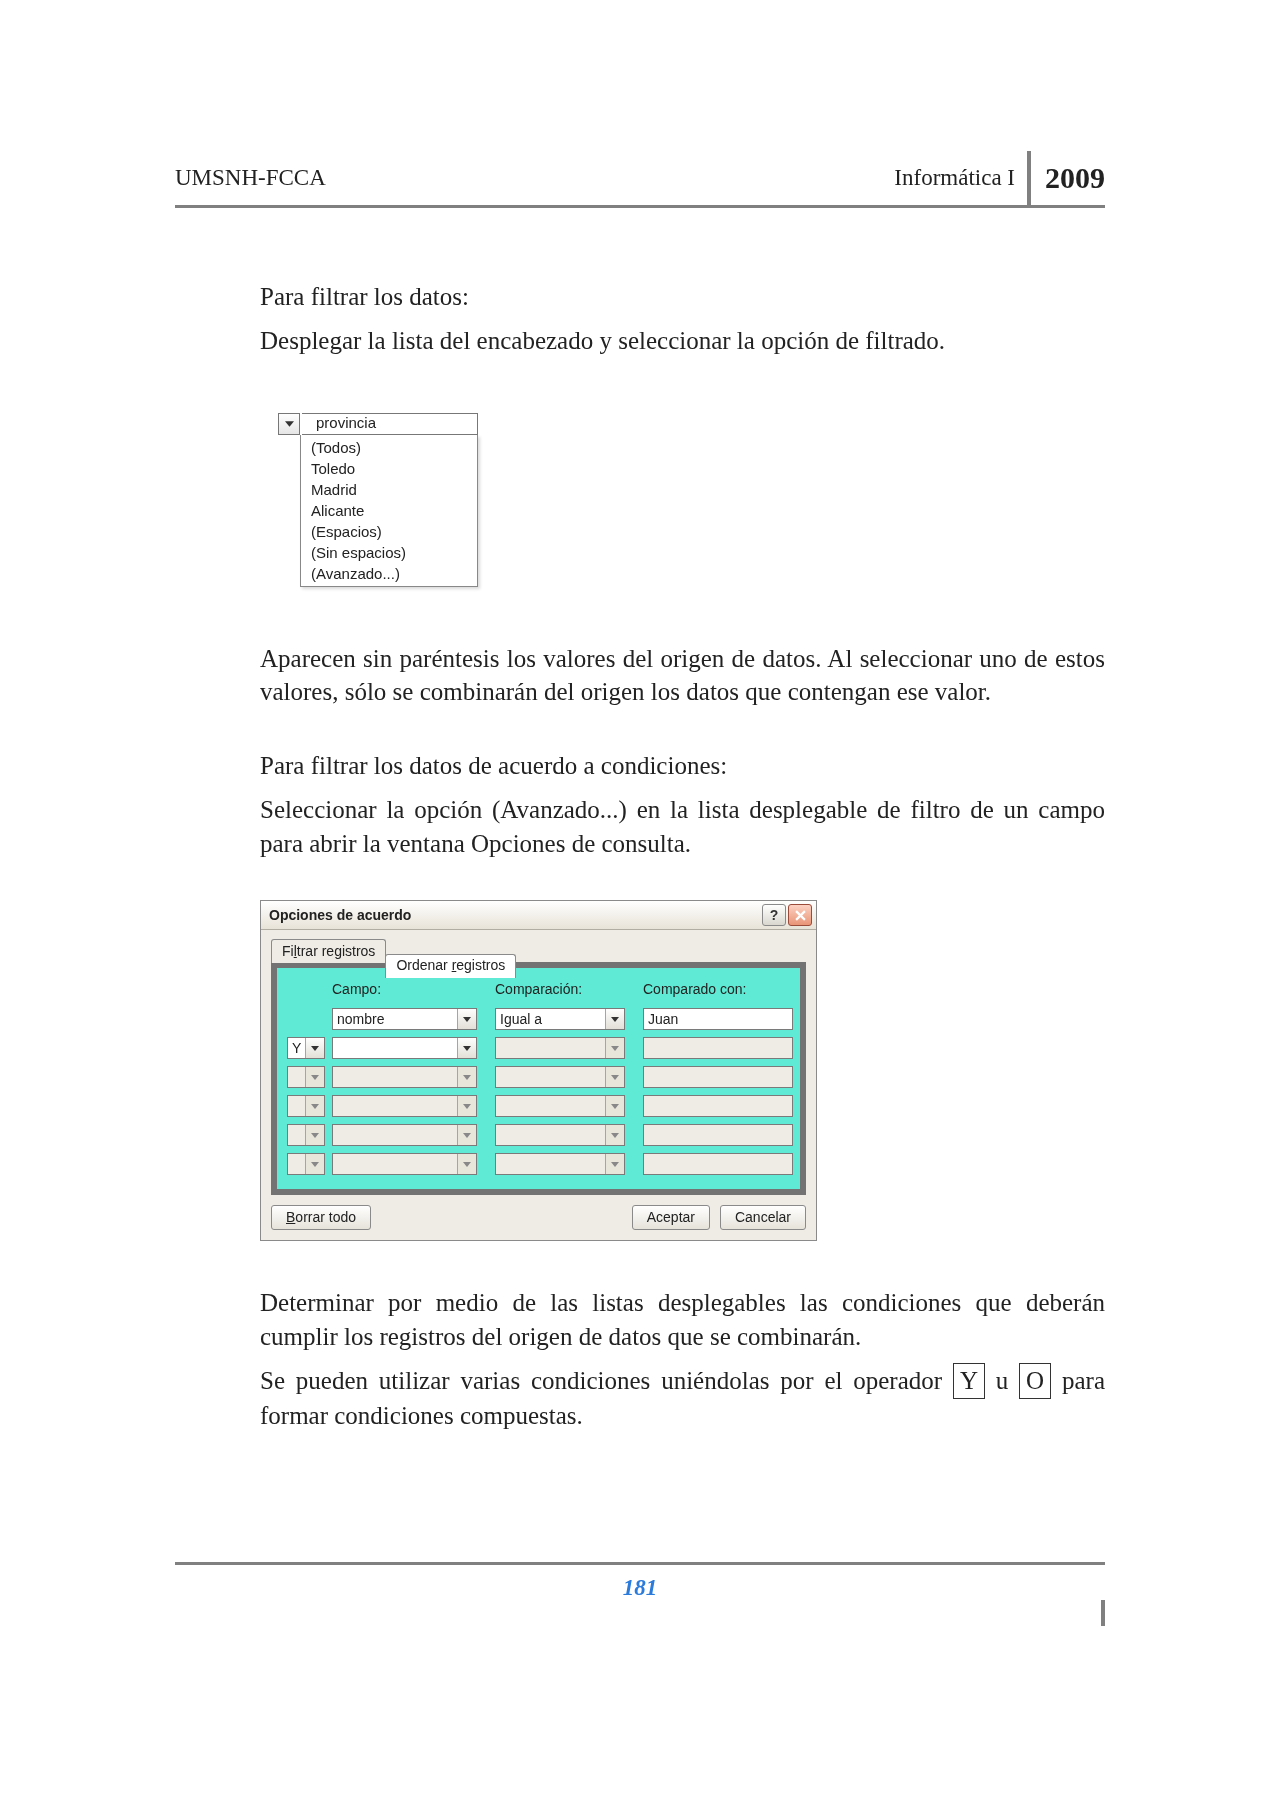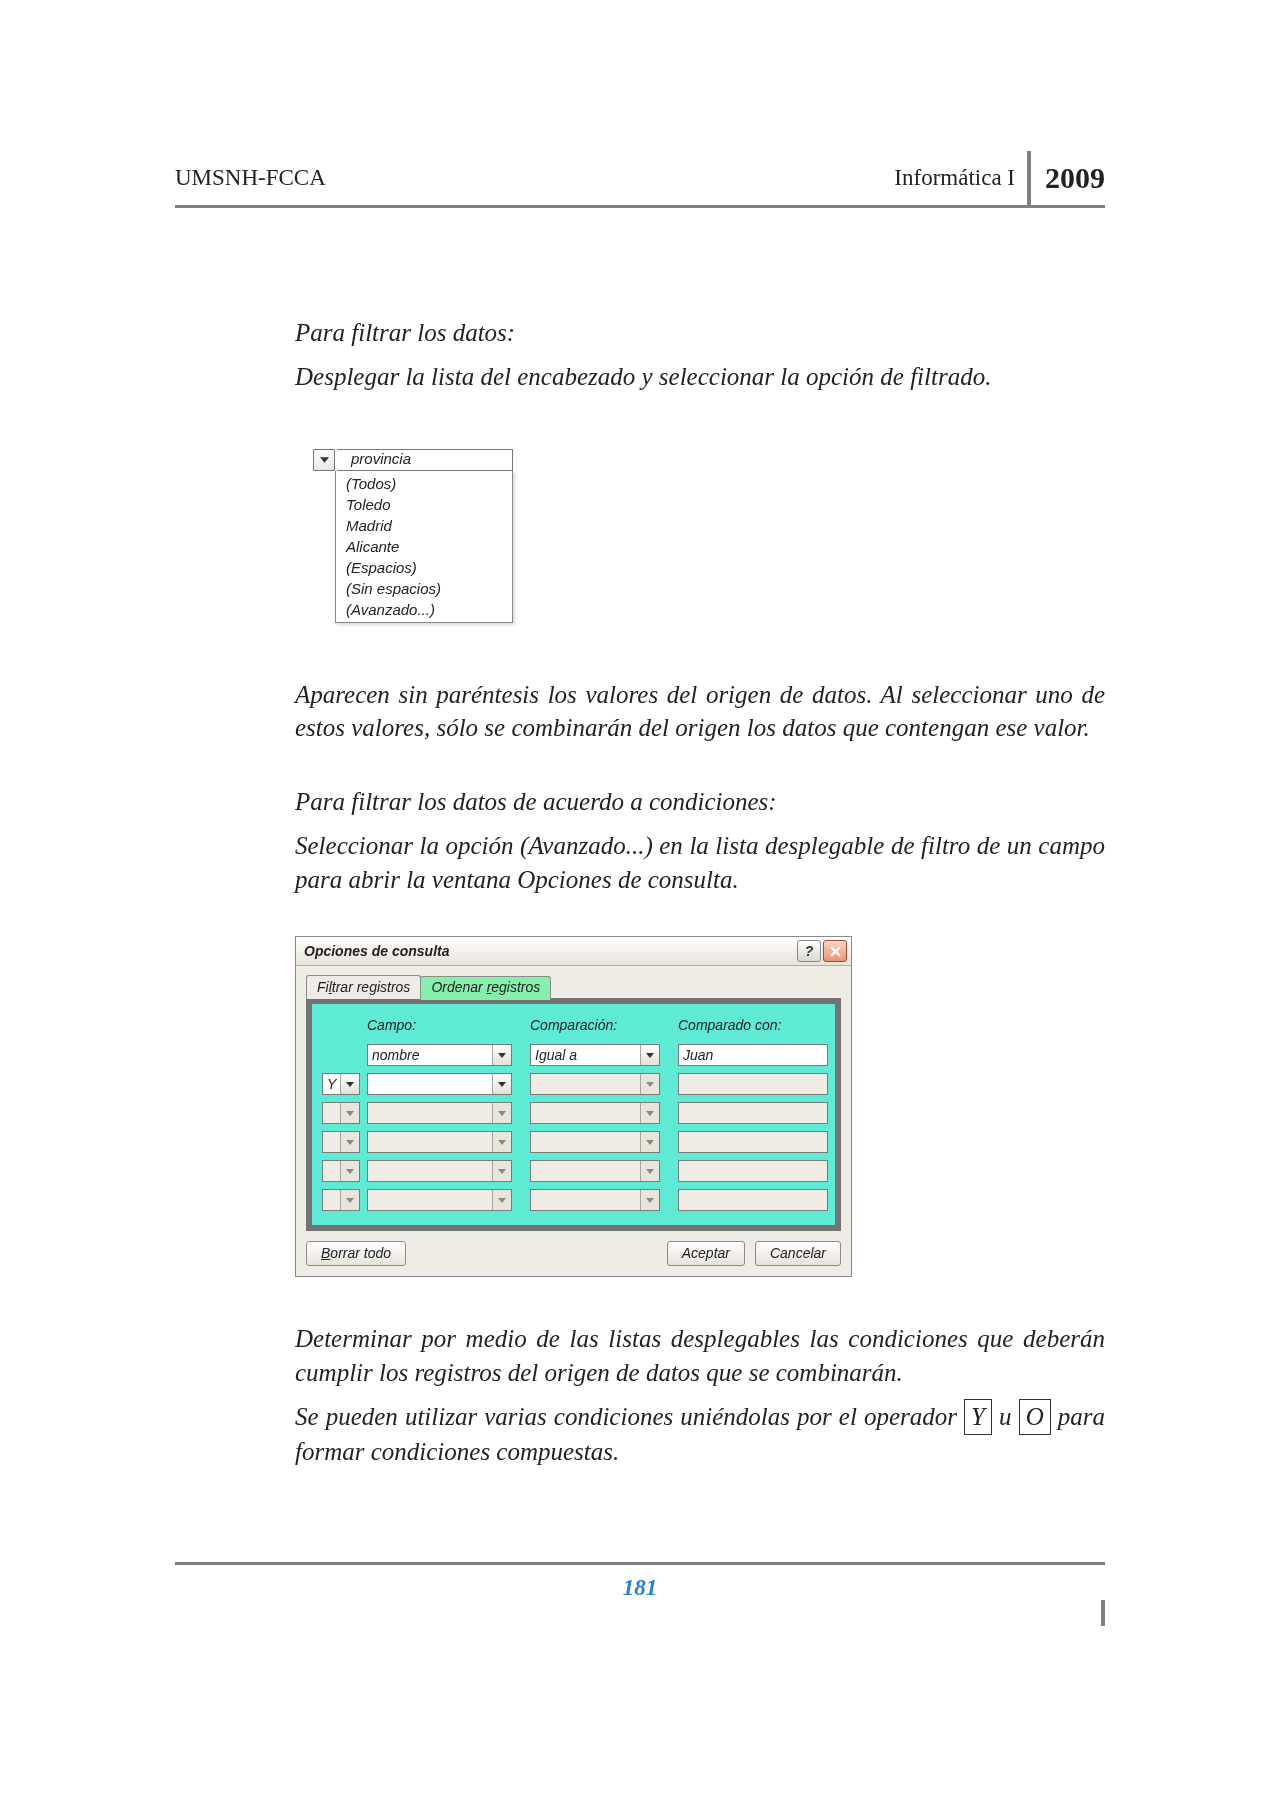--- a/index.html
+++ b/index.html
@@ -40,26 +40,25 @@
     padding-bottom: 14px;
     margin-right: 12px;
   }
   .year-box {
     border-left: 4px solid #808080;
     padding: 10px 0 10px 14px;
     font-size: 30px;
     font-weight: bold;
   }
   .content {
-    margin-left: 120px;
+    margin-left: 85px;
     margin-right: 0;
-    padding-top: 108px;
+    padding-top: 72px;
     font-size: 25px;
     line-height: 1.35;
-    font-style: italic;
   }
   .para {
     margin: 0 0 10px 0;
   }
   .para.sp {
     margin-top: 40px;
   }
   .justify {
     text-align: justify;
   }
@@ -175,22 +174,22 @@
     border-radius: 3px 3px 0 0;
     margin-right: -1px;
     position: relative;
   }
   .tab.active {
     background: #efece5;
     z-index: 2;
     top: 1px;
   }
   .tab.inactive {
-    background: #86efac;
-    top: 2px;
+    background: #ffffff;
+    top: 16px;
     padding-top: 1px;
     padding-bottom: 1px;
   }
   .tab-underline { font-size: 14px; }
   .tab-underline .u { text-decoration: underline; }
   .tab-panel {
     border: 6px solid #737373;
     padding: 12px 10px 14px 10px;
     background: #5eead4;
   }
@@ -320,21 +319,21 @@
         <div class="dd-item">(Avanzado...)</div>
       </div>
     </div>
 
     <p class="para justify sp">Aparecen sin paréntesis los valores del origen de datos. Al seleccionar uno de estos valores, sólo se combinarán del origen los datos que contengan ese valor.</p>
     <p class="para sp">Para filtrar los datos de acuerdo a condiciones:</p>
     <p class="para justify">Seleccionar la opción (Avanzado...) en la lista desplegable de filtro de un campo para abrir la ventana Opciones de consulta.</p>
 
     <div class="dialog-fig">
       <div class="dialog-title">
-        <span class="dialog-title-text">Opciones de consulta</span>
+        <span class="dialog-title-text">Opciones de acuerdo</span>
         <div class="title-btns">
           <div class="tb help">
               <span>?</span>
             </div>
           <div class="tb">
             <svg viewBox="0 0 10 10">
                 <path d="M1 1 L9 9 M9 1 L1 9" stroke="#fff" stroke-width="2"></path>
               </svg>
           </div>
         </div>

